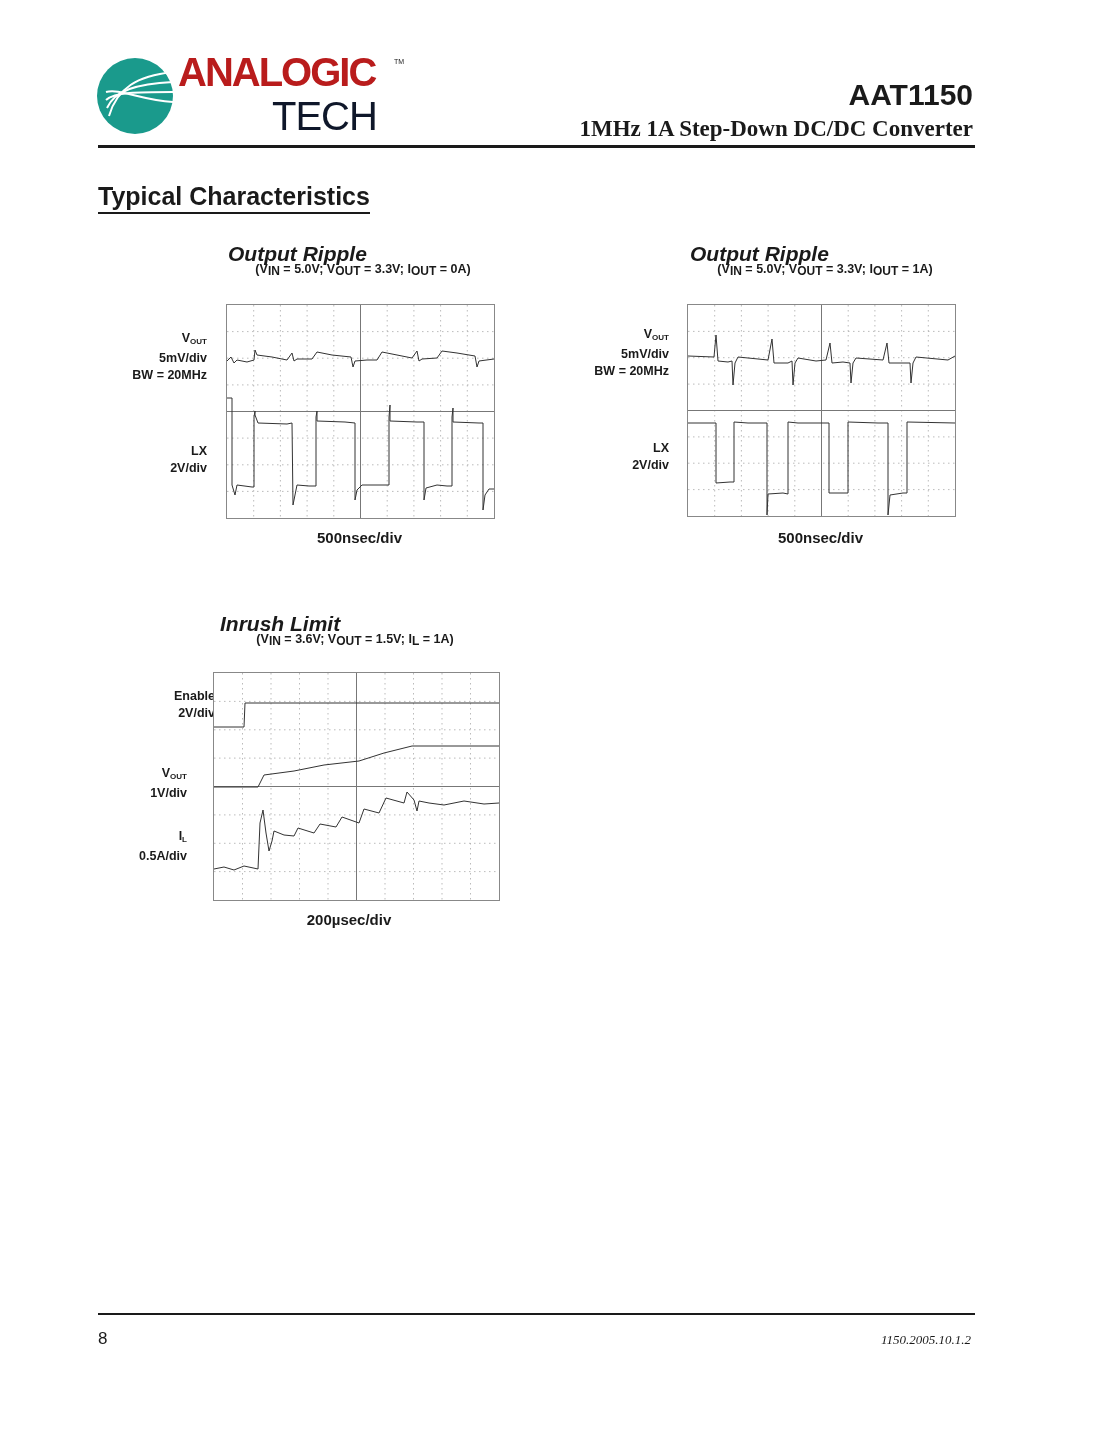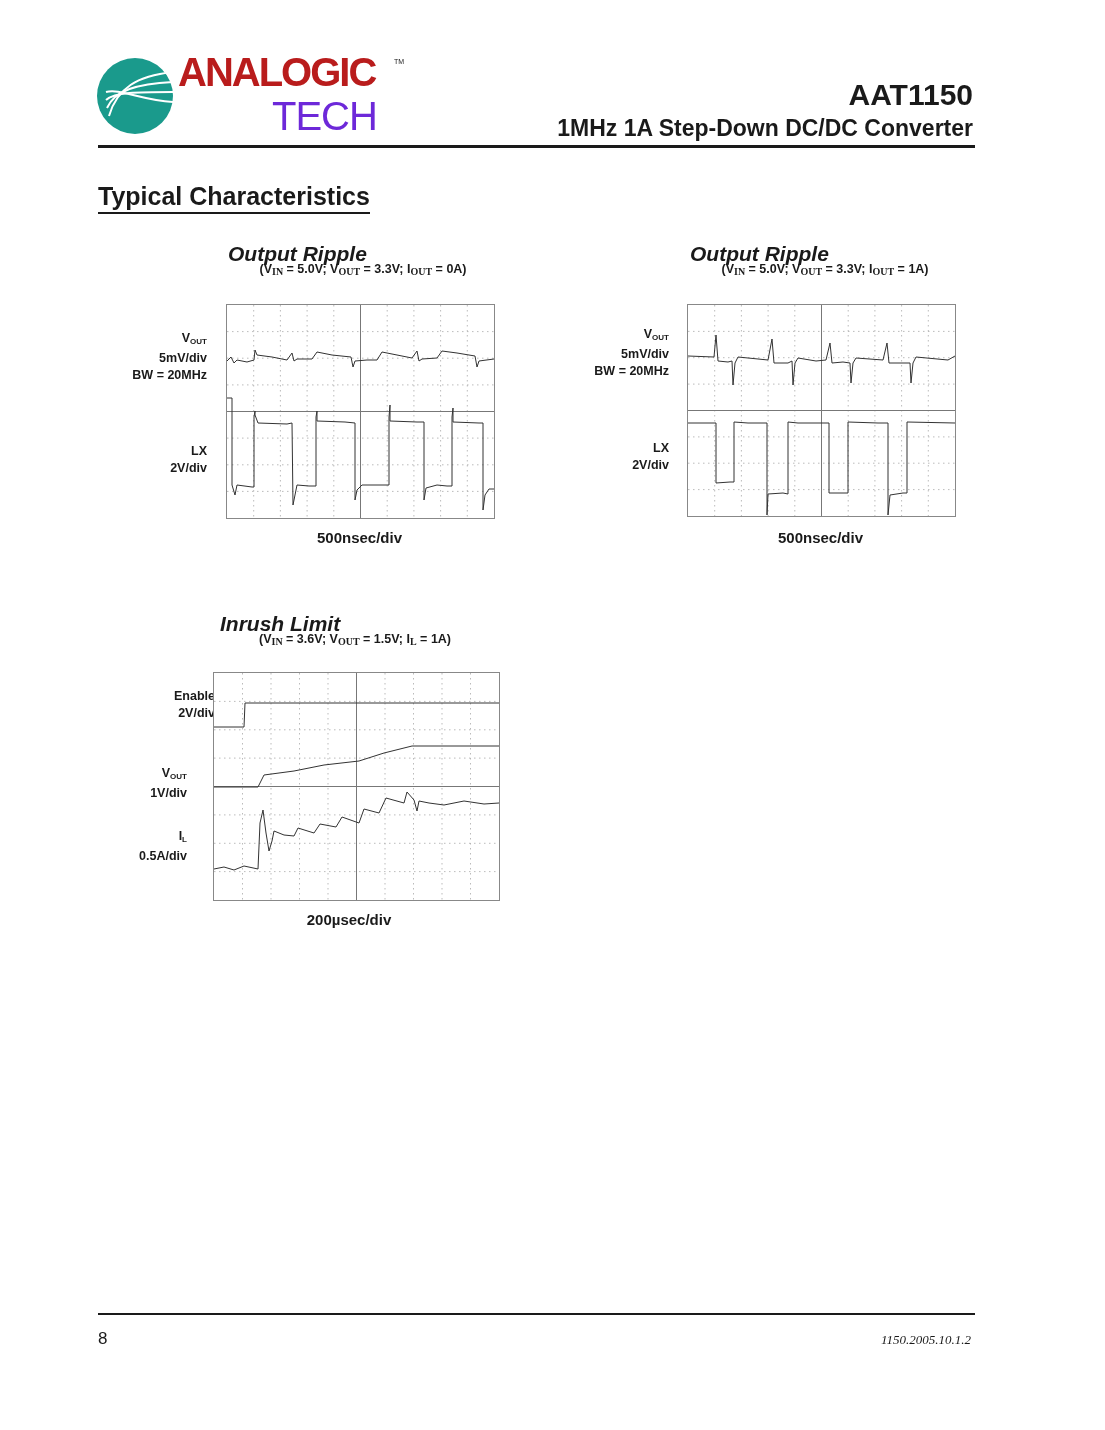--- a/index.html
+++ b/index.html
@@ -2,33 +2,33 @@
 <html><head>
 <meta charset="utf-8">
 <style>
   html, body { margin: 0; padding: 0; background: #ffffff; }
   body { width: 1105px; height: 1430px; position: relative; overflow: hidden;
          font-family: "Liberation Sans", "DejaVu Sans", sans-serif; color: #1a1a1a; }
 
   
   .logo-circle { position:absolute; left:97px; top:58px; width:76px; height:76px; }
   .logo-word1 { position:absolute; left:178px; top:52px; font-size:40px; font-weight:700; letter-spacing:-2px; color:#b91c1c; line-height:1; }
-  .logo-word2 { position:absolute; left:272px; top:96px; font-size:40px; font-weight:400; letter-spacing:-1px; color:#6d28d9; line-height:1; }
+  .logo-word2 { position:absolute; left:272px; top:96px; font-size:40px; font-weight:400; letter-spacing:-1px; color:#0f172a; line-height:1; }
   .logo-tm { position:absolute; left:394px; top:58px; font-size:7px; color:#1a1a1a; }
   .part-no { position:absolute; right:132px; top:80px; font-size:30px; font-weight:700; line-height:1; }
-  .subtitle { position:absolute; right:132px; top:117px; font-size:23px; font-weight:700; line-height:1; }
+  .subtitle { position:absolute; right:132px; top:117px; font-size:23px; font-weight:700; line-height:1;font-family:Liberation Serif, serif; }
   .hrule-top { position:absolute; left:98px; top:145px; width:877px; height:3px; background:#1a1a1a; }
 
   .section-title { position:absolute; left:98px; top:184px; font-size:25px; font-weight:700; line-height:1;
                    border-bottom:2px solid #1a1a1a; padding-bottom:3px; }
 
   
   .chart-title { position:absolute; text-align:left; font-size:21px; font-weight:700; line-height:1;font-style:italic; }
   .chart-cond { position:absolute; text-align:center; font-size:12.5px; font-weight:700; line-height:1; white-space:nowrap; }
-  .chart-cond sub { font-size:10px; vertical-align:-2px;font-family:Liberation Serif, serif; }
+  .chart-cond sub { font-size:12px; vertical-align:-2px; }
   .scope { position:absolute; background:#fff; border:1px solid #888; }
   .scope svg { display:block; }
   .ch-label { position:absolute; text-align:right; font-size:12.5px; font-weight:700; line-height:17px; white-space:nowrap; }
   .ch-label sub { font-size:8px; vertical-align:-2px; }
   .timebase { position:absolute; text-align:center; font-size:15px; font-weight:700; line-height:1; }
 
   
   .hrule-bottom { position:absolute; left:98px; top:1313px; width:877px; height:2px; background:#1a1a1a; }
   .page-num { position:absolute; left:98px; top:1329px; font-size:17px; font-family:"Liberation Sans Narrow","Liberation Sans",sans-serif; }
   .doc-rev { position:absolute; right:134px; top:1332px; font-size:13px; font-style:italic; font-family:"Liberation Serif", serif; }

